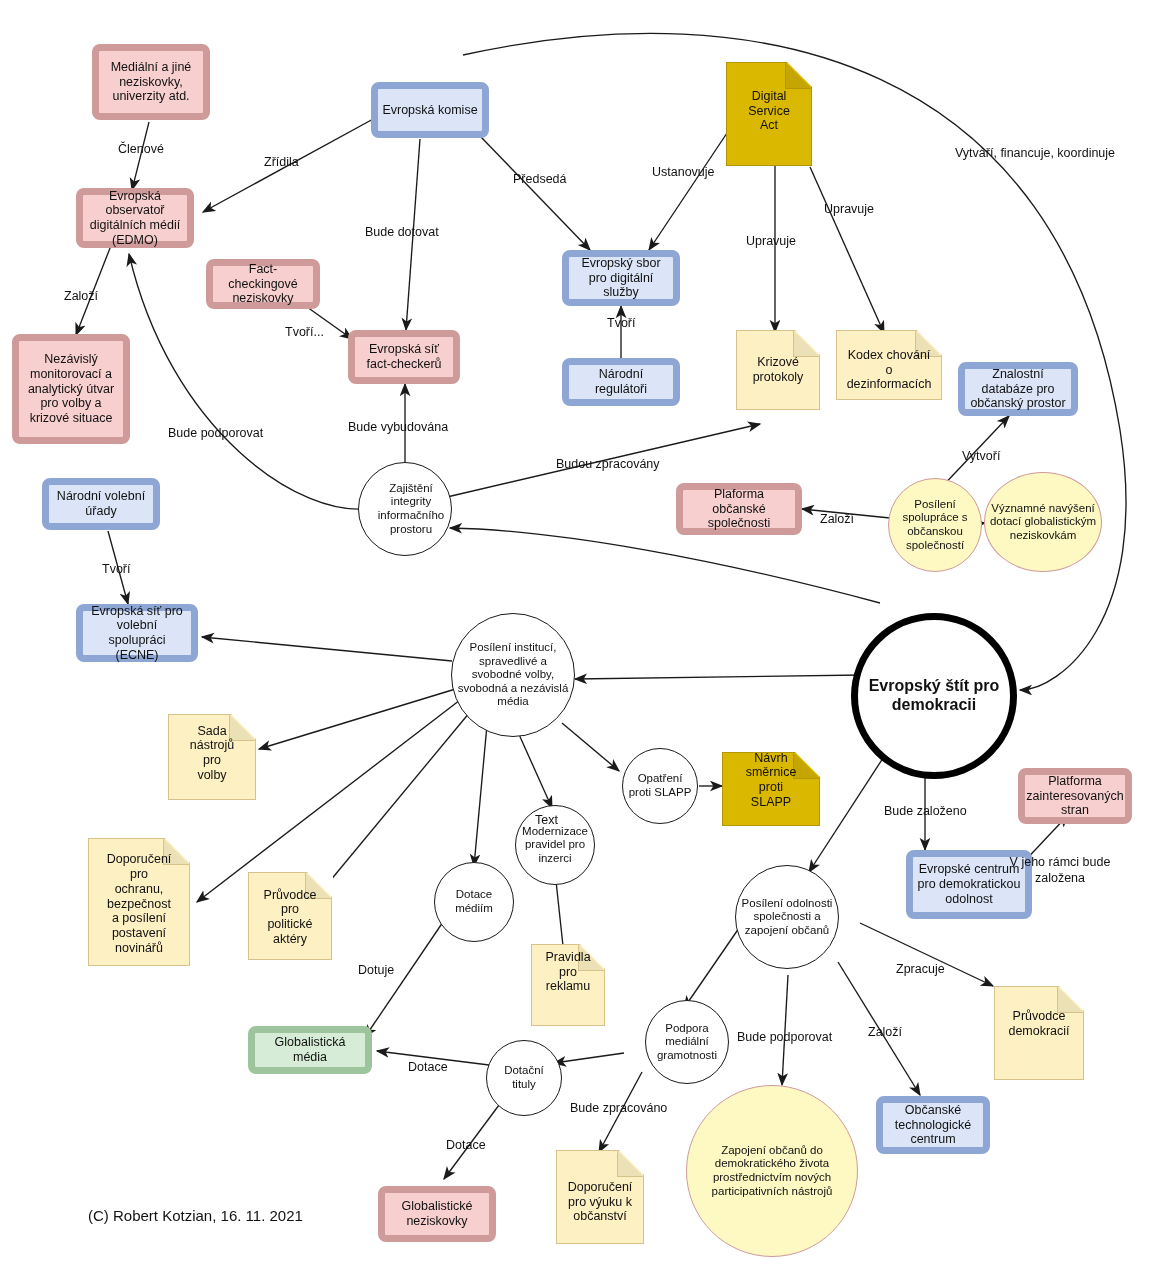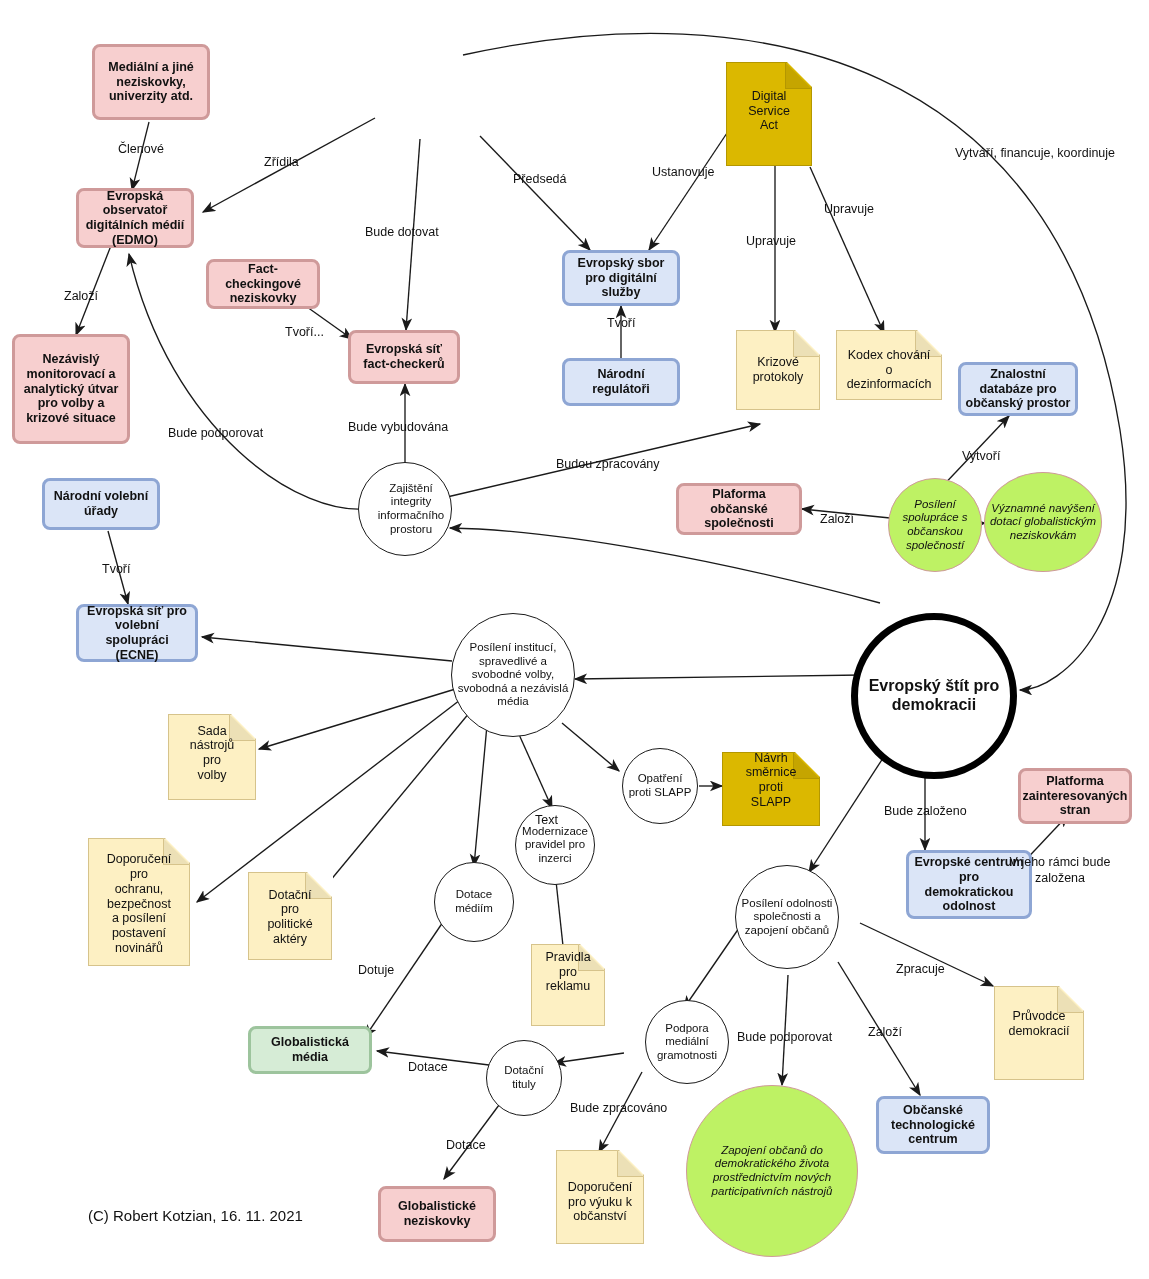--- a/index.html
+++ b/index.html
@@ -7,28 +7,28 @@
   body{font-family:"Liberation Sans","DejaVu Sans",sans-serif;}
   #canvas{position:relative;width:1149px;height:1279px;overflow:hidden;background:#fff;}
   #edges{position:absolute;left:0;top:0;width:1149px;height:1279px;}
 
   .node{position:absolute;box-sizing:border-box;display:flex;align-items:center;
         justify-content:center;text-align:center;line-height:1.18;color:#111;
         font-size:12.5px;}
   .node span{display:block;padding:0 4px;}
 
   
-  .rect{border:3px solid #f97316;border-radius:8px;font-weight:bold;}
+  .rect{border:7px solid #f97316;border-radius:8px;}
   .rect.blue{background:#dbe5f7;border-color:#8ea6d4;}
   .rect.red{background:#f7cfcf;border-color:#cf9a9a;}
   .rect.green{background:#d6ecd6;border-color:#9dc49d;}
 
   
   .circ{border:1.4px solid #1a1a1a;border-radius:50%;background:#ffffff;}
-  .circ.red{background:#bef264;border-color:#cf9a9a;font-style:italic;}
+  .circ.red{background:#fef9c3;border-color:#cf9a9a;}
   .circ.hub{border:7px solid #000;background:#fff;font-weight:bold;font-size:16px;}
 
   
   .note{position:absolute;box-sizing:border-box;}
   .note .body{position:absolute;inset:0;}
   .note .label{position:absolute;left:0;right:0;top:0;bottom:0;display:flex;
                align-items:center;justify-content:center;text-align:center;
                font-size:12.5px;line-height:1.18;color:#111;padding:0 21px;z-index:3;}
   .note.yellow .body{background:#fdf0c3;border:1px solid #d6c38b;}
   .note.yellow .fold{position:absolute;top:0;right:0;width:26px;height:26px;
@@ -143,20 +143,23 @@
       <path d="M880,603 C720,560 560,530 450,528"></path>
 
       <path d="M463,55 C760,-10 1060,60 1120,430 C1150,620 1060,690 1020,690"></path>
     </g>
   </svg>
 
   <div class="node rect red" style="left:92px;top:44px;width:118px;height:76px;">
     <span>Mediální a jiné neziskovky, univerzity atd.</span>
   </div>
 
+  <div class="node rect blue" style="left:371px;top:82px;width:118px;height:56px;">
+    <span>Evropská komise</span>
+  </div>
 
   <div class="note gold" style="left:726px;top:62px;width:86px;height:104px;">
     <div class="body"></div>
     <div class="notch"></div>
     <div class="fold"></div>
     <div class="label" style="top:26px;bottom:auto;height:46px;">Digital Service Act</div>
   </div>
 
   <div class="node rect red" style="left:76px;top:188px;width:118px;height:60px;">
     <span>Evropská observatoř digitálních médií (EDMO)</span>
@@ -262,21 +265,21 @@
   </div>
 
   <div class="node circ" style="left:434px;top:862px;width:80px;height:80px;">
     <span style="font-size:11.5px;">Dotace médiím</span>
   </div>
 
   <div class="note yellow" style="left:248px;top:872px;width:84px;height:88px;">
     <div class="body"></div>
     <div class="notch"></div>
     <div class="fold"></div>
-    <div class="label" style="top:20px;bottom:auto;height:50px;">Dotační pro politické aktéry</div>
+    <div class="label" style="top:20px;bottom:auto;height:50px;">Průvodce pro politické aktéry</div>
   </div>
 
   <div class="note yellow" style="left:531px;top:944px;width:74px;height:82px;">
     <div class="body"></div>
     <div class="notch"></div>
     <div class="fold"></div>
     <div class="label" style="top:6px;bottom:auto;height:44px;">Pravidla pro reklamu</div>
   </div>
 
   <div class="node rect blue" style="left:906px;top:850px;width:126px;height:69px;">

